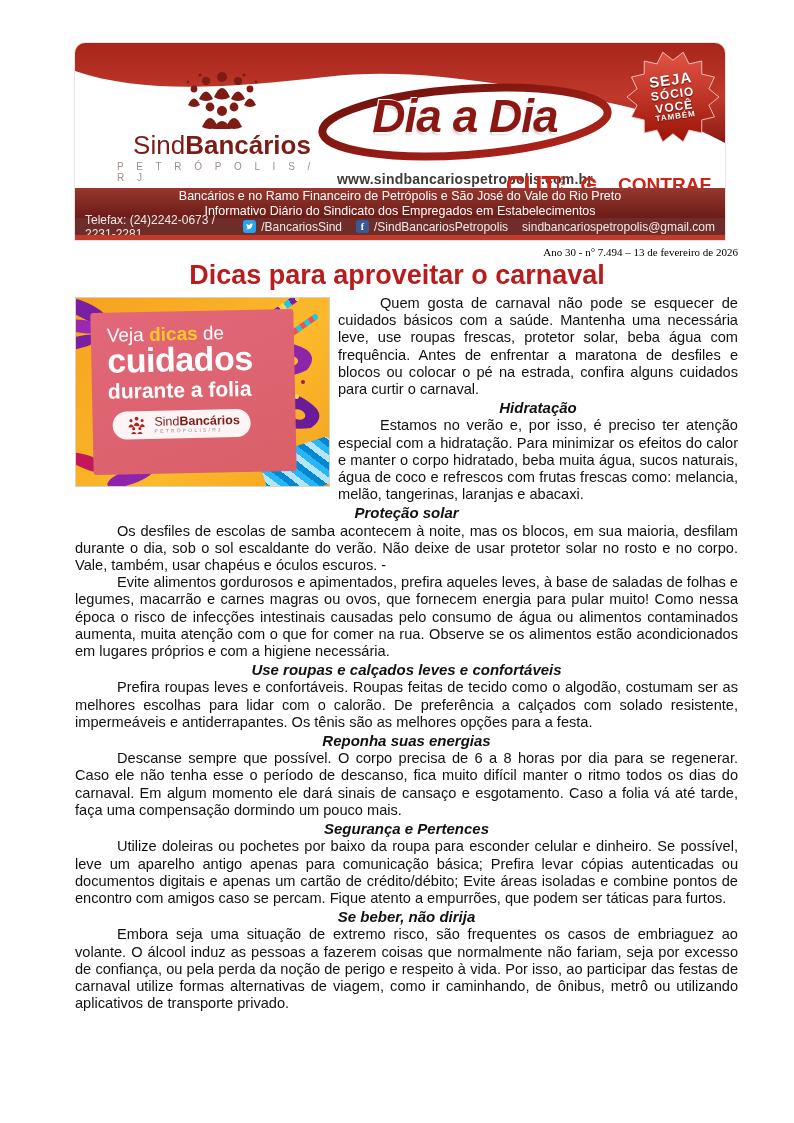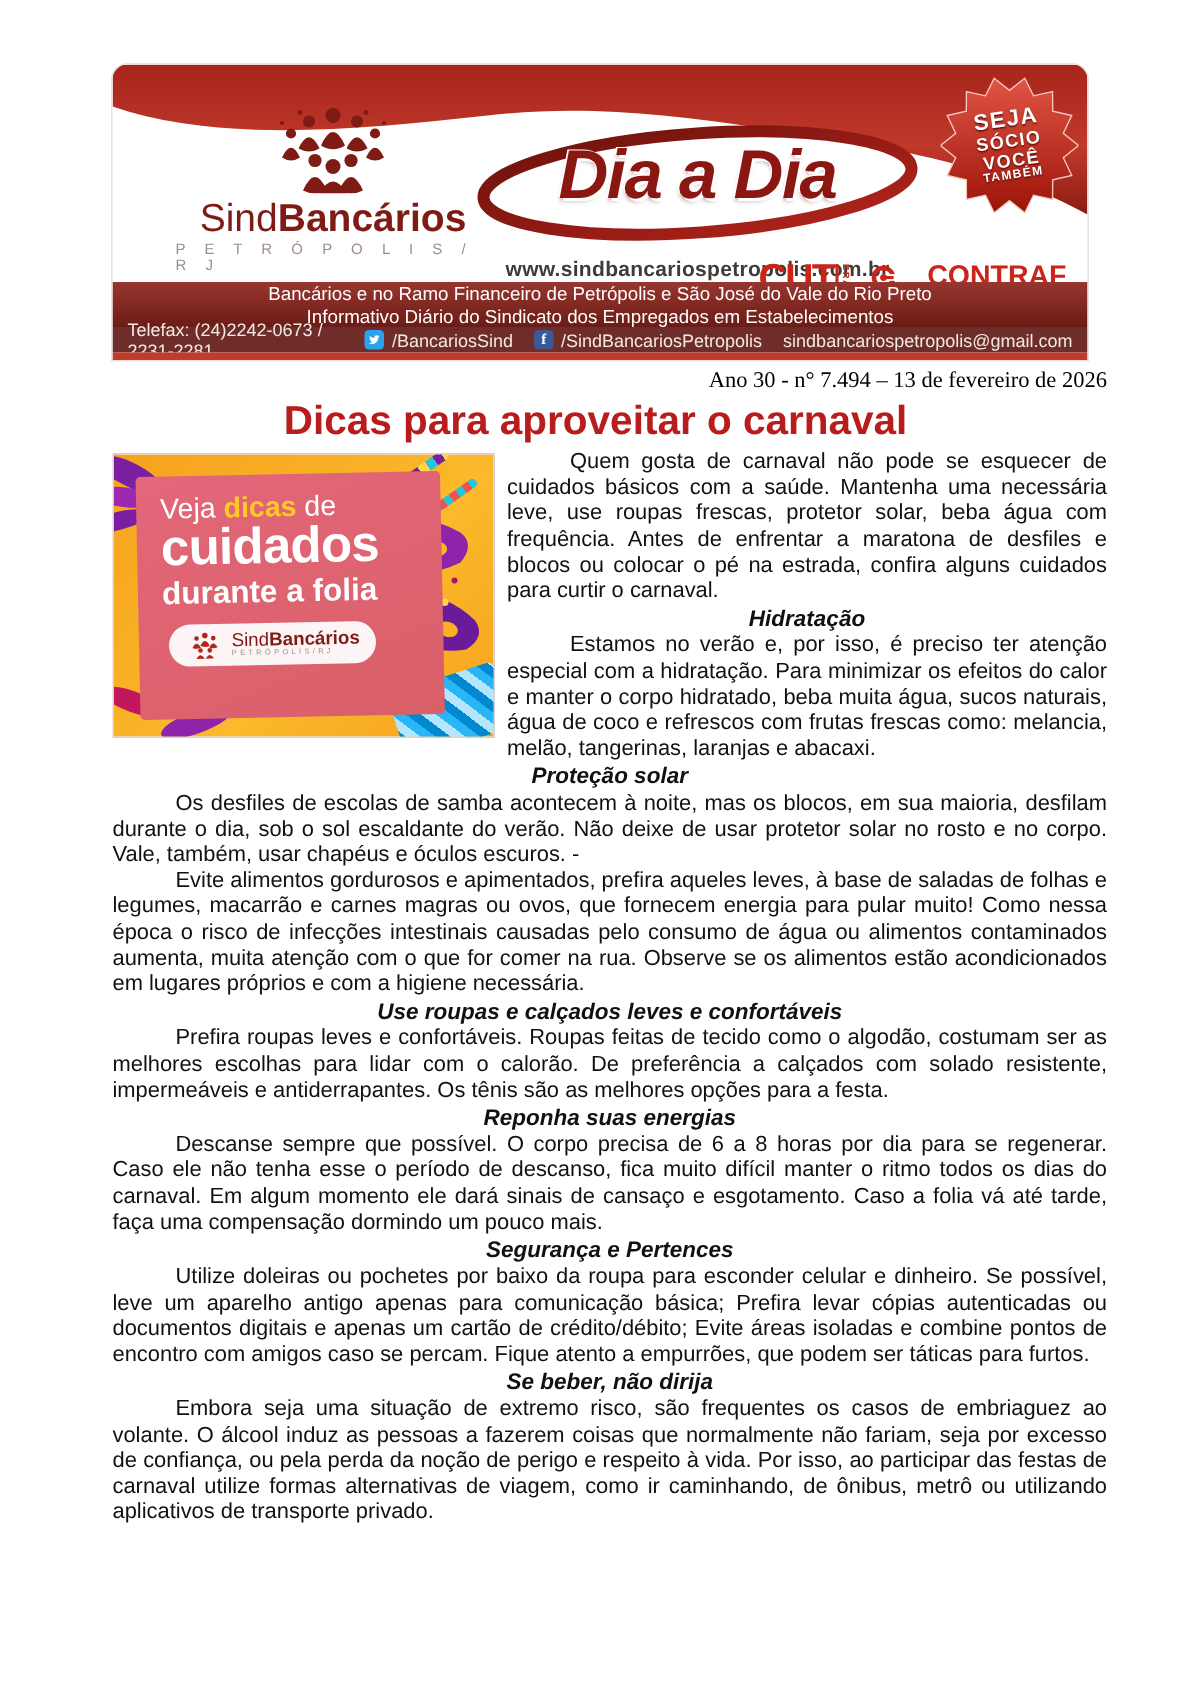--- a/index.html
+++ b/index.html
@@ -88,21 +88,21 @@
   .sq-icon { width: 13px; height: 13px; border-radius: 3px; display: inline-flex; align-items: center; justify-content: center; }
   .tw { background: #2aa3ef; }
   .fb { background: #3b5998; color: #fff; font-weight: 700; font-size: 10px; font-family: "Liberation Serif", serif; }
   .band3 { position: absolute; left: 0; right: 0; top: 192px; height: 5px; background: #c23b2a; }
 
   
   .issue-line {
     margin: 6px 56px 0 75px;
     text-align: right;
     font-family: "Liberation Serif", serif;
-    font-size: 15px; color: #000;
+    font-size: 11px; color: #000;
   }
   .doc-title {
     text-align: center;
     font-size: 27px; font-weight: 700; color: #b91c1c;
     margin: 2px 40px 4px 40px;
     letter-spacing: 0;
   }
 
   
   .article {

